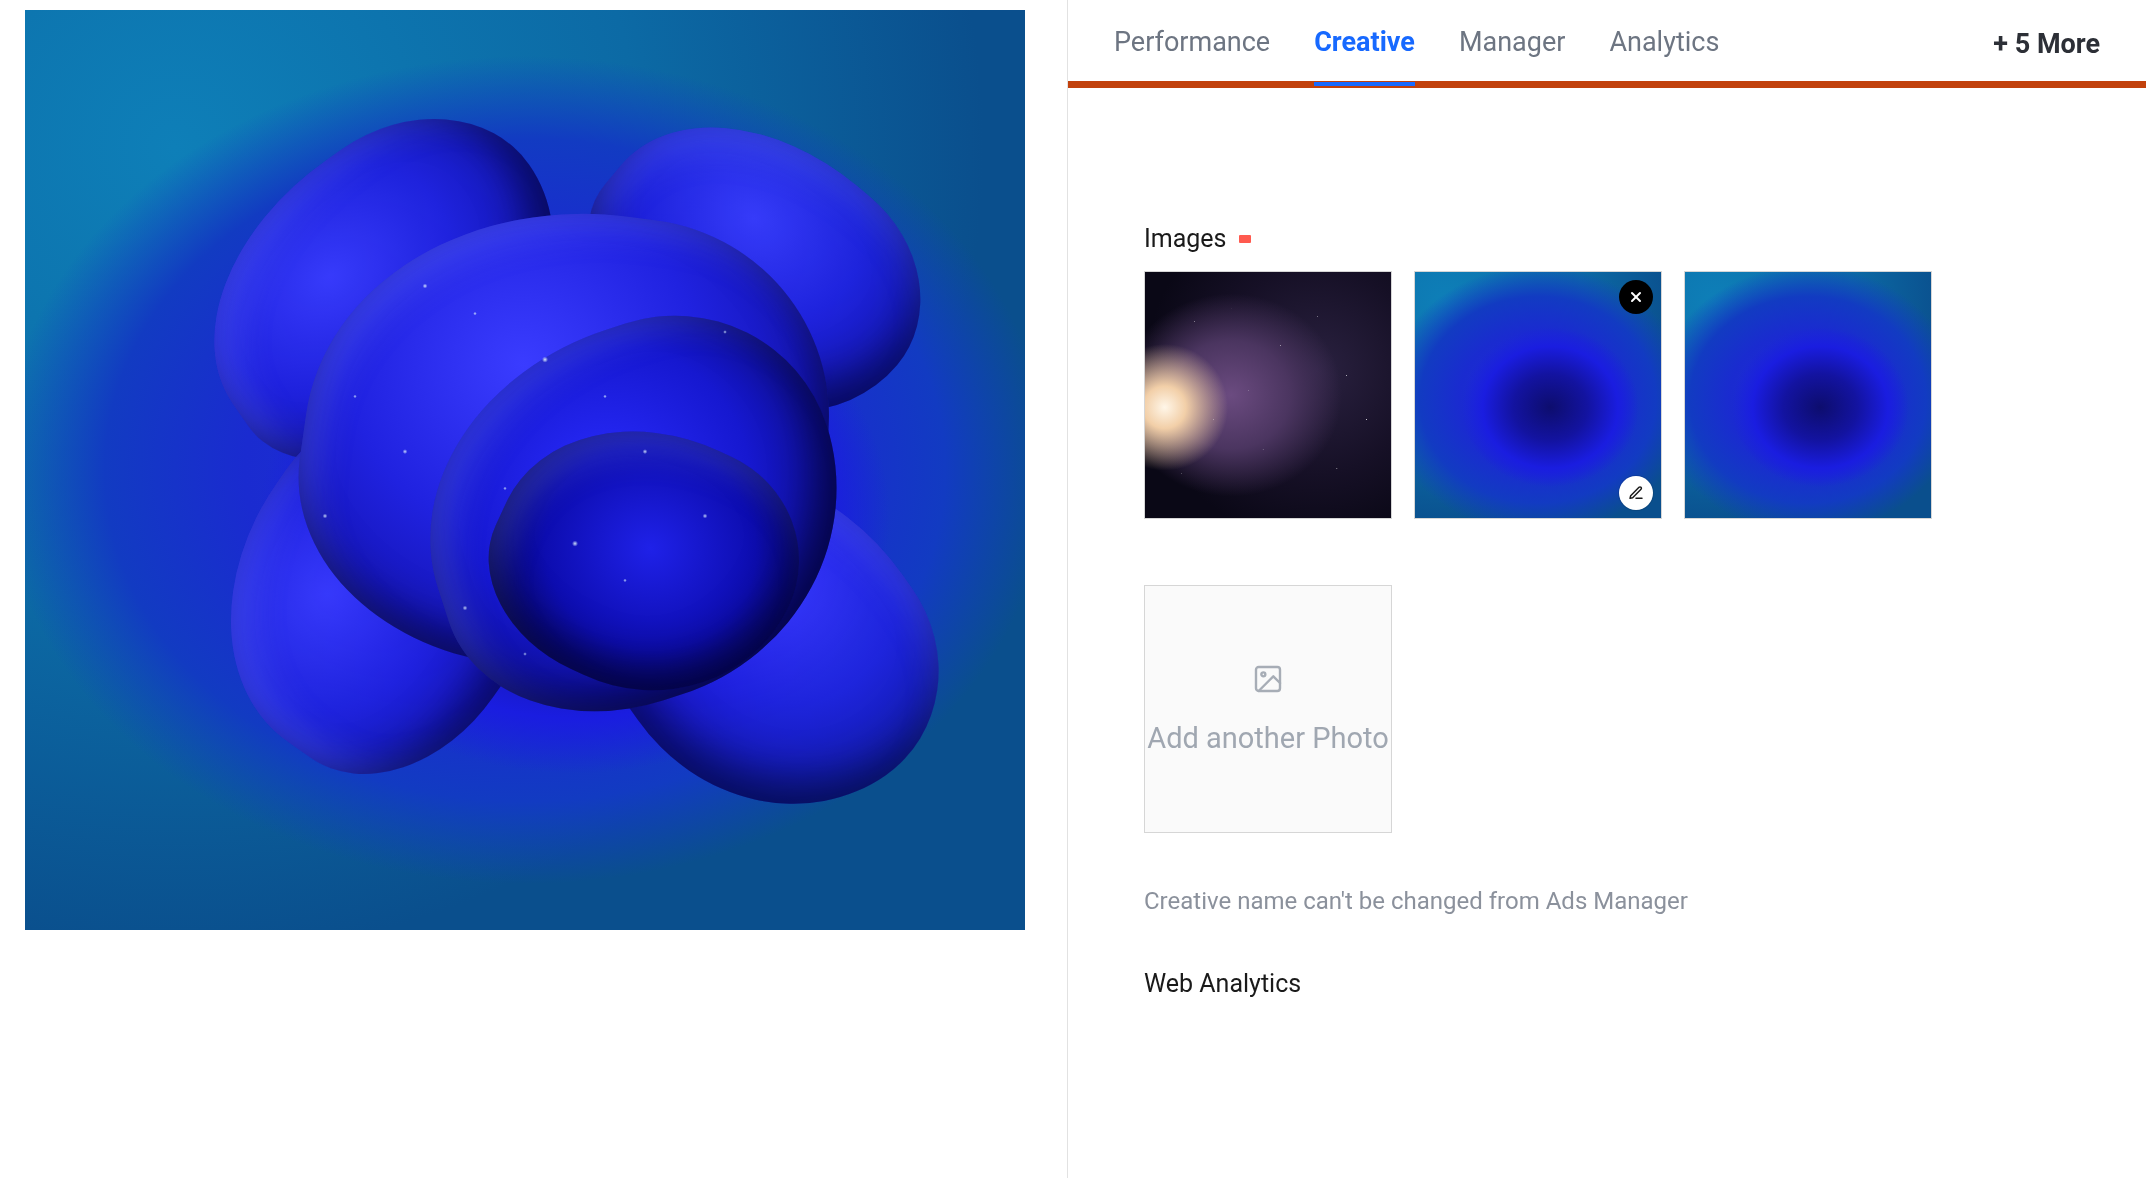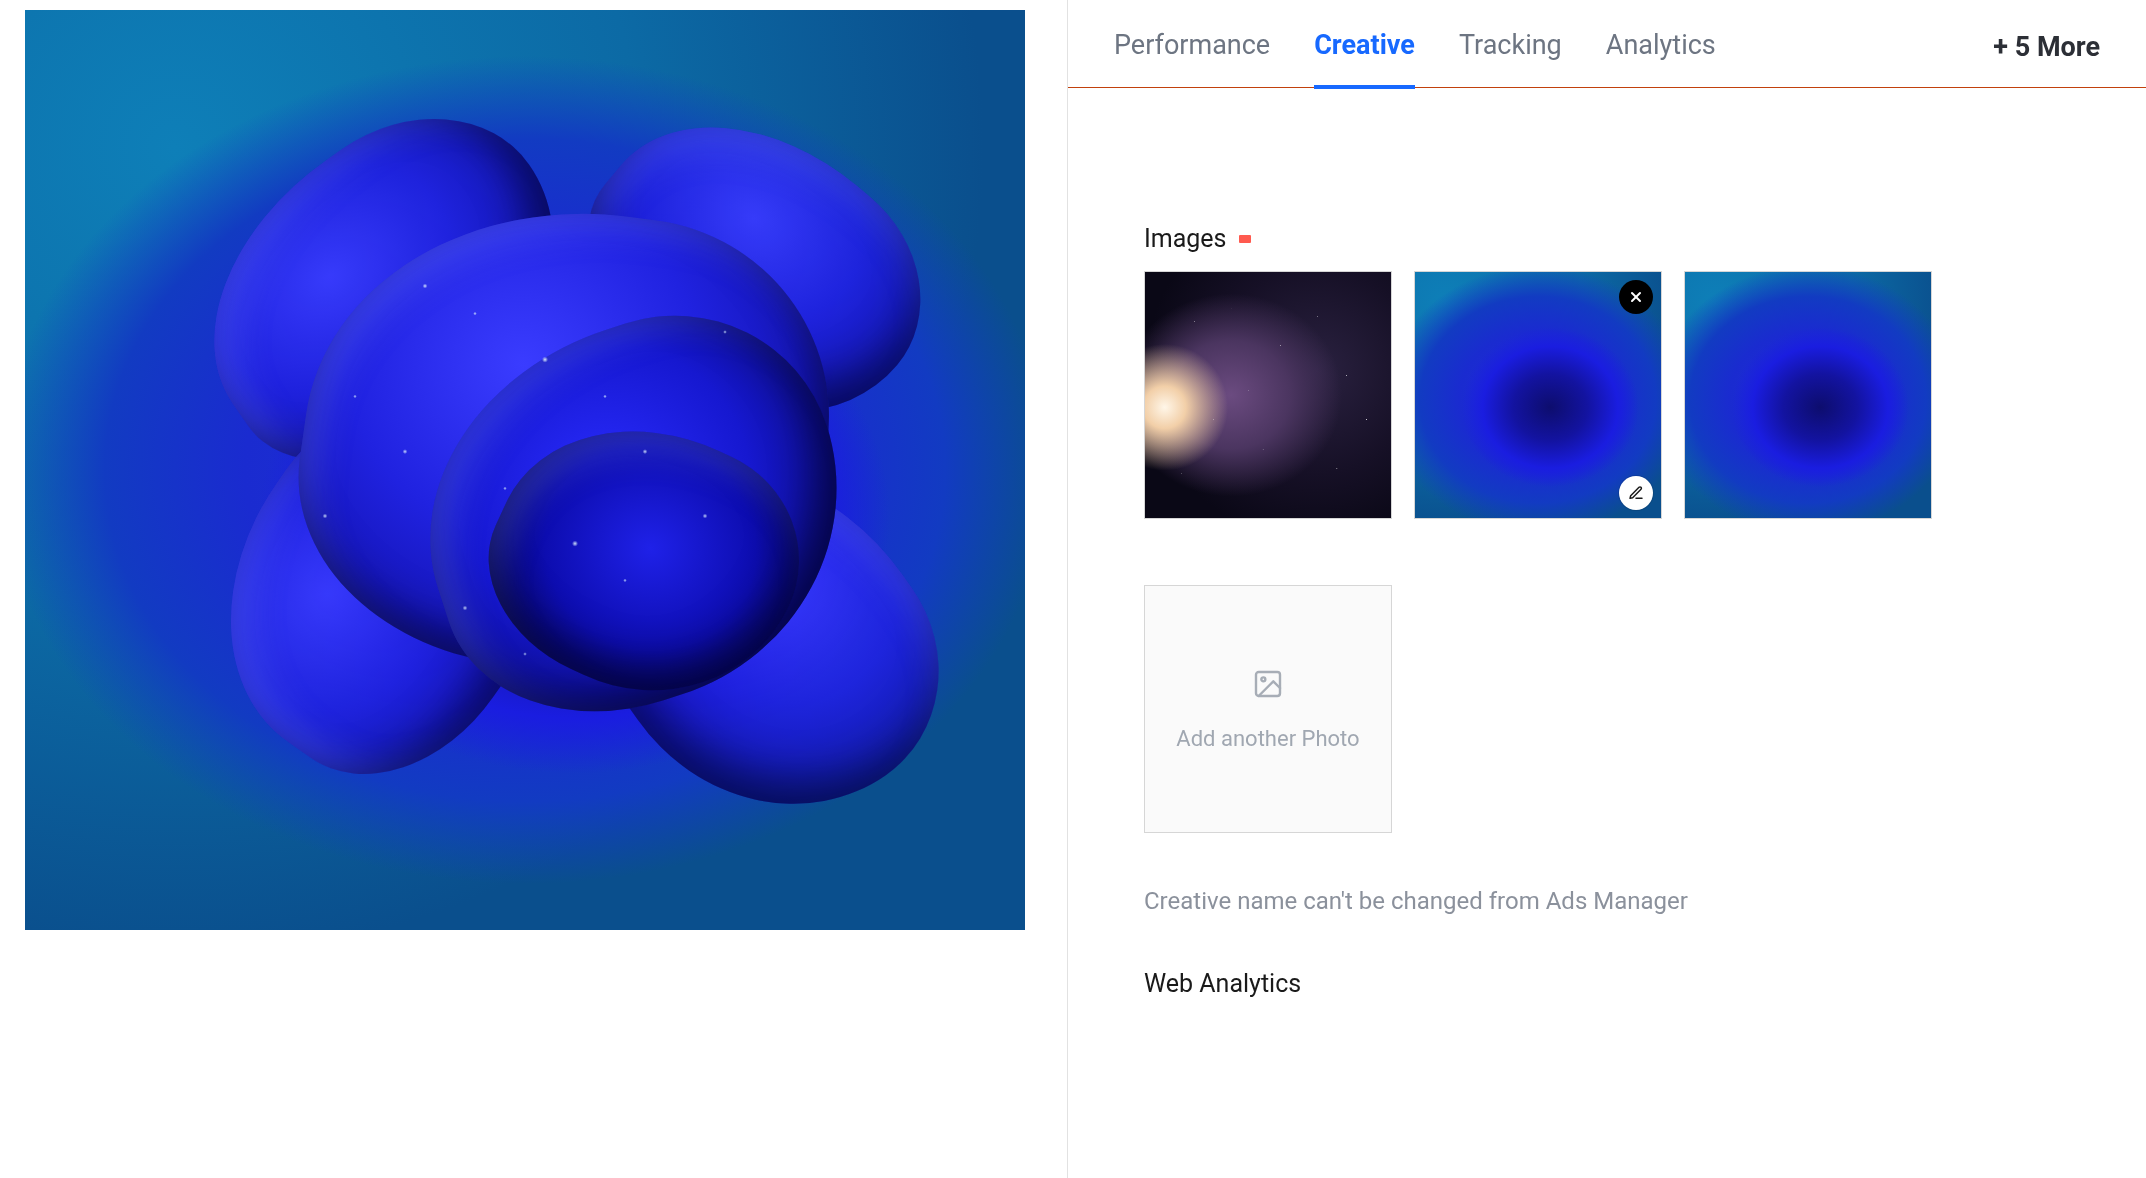--- a/index.html
+++ b/index.html
@@ -75,21 +75,21 @@
 
   .right-col {
     flex: 1;
     display: flex;
     flex-direction: column;
   }
   .tabs-row {
     display: flex;
     align-items: center;
     padding: 30px 46px 0 46px;
-    border-bottom: 1px solid #c2410c;
+    border-bottom: 7px solid #c2410c;
     height: 88px;
   }
   .tabs {
     display: flex;
     gap: 44px;
     flex: 1;
   }
   .tab {
     font-size: 27px;
     color: #6d7582;
@@ -209,21 +209,21 @@
     border: 1px solid #d6d6d6;
     background: #fafafa;
     display: flex;
     flex-direction: column;
     align-items: center;
     justify-content: center;
     gap: 22px;
     cursor: pointer;
   }
   .add-tile .ico { color: #a7adb6; }
-  .add-tile .txt { color: #a0a7b1; font-size: 22px; }
+  .add-tile .txt { color: #a0a7b1; font-size: 29px; }
 
   .field-block { margin-top: 54px; }
   .field-label { font-size: 25px; color: #1a1a1a; margin-bottom: 16px; }
   .text-input {
     width: 878px;
     height: 66px;
     border: 1px solid #d8d8d8;
     background: #f8f9fa;
     padding: 0 22px;
     font-size: 25px;
@@ -250,21 +250,21 @@
         <div class="droplets"></div>
       </div>
     </div>
   </div>
 
   <div class="right-col">
     <div class="tabs-row">
       <div class="tabs" id="tabs-container">
           <div class="tab">Performance</div>
           <div class="tab active">Creative</div>
-          <div class="tab">Tracking</div>
+          <div class="tab">Manager</div>
           <div class="tab">Analytics</div>
         </div>
       <div class="tabs-more">+ 5 More</div>
     </div>
 
     <div class="panel">
 
       <div class="section">
         <div class="section-label">
           <span>Images</span>

